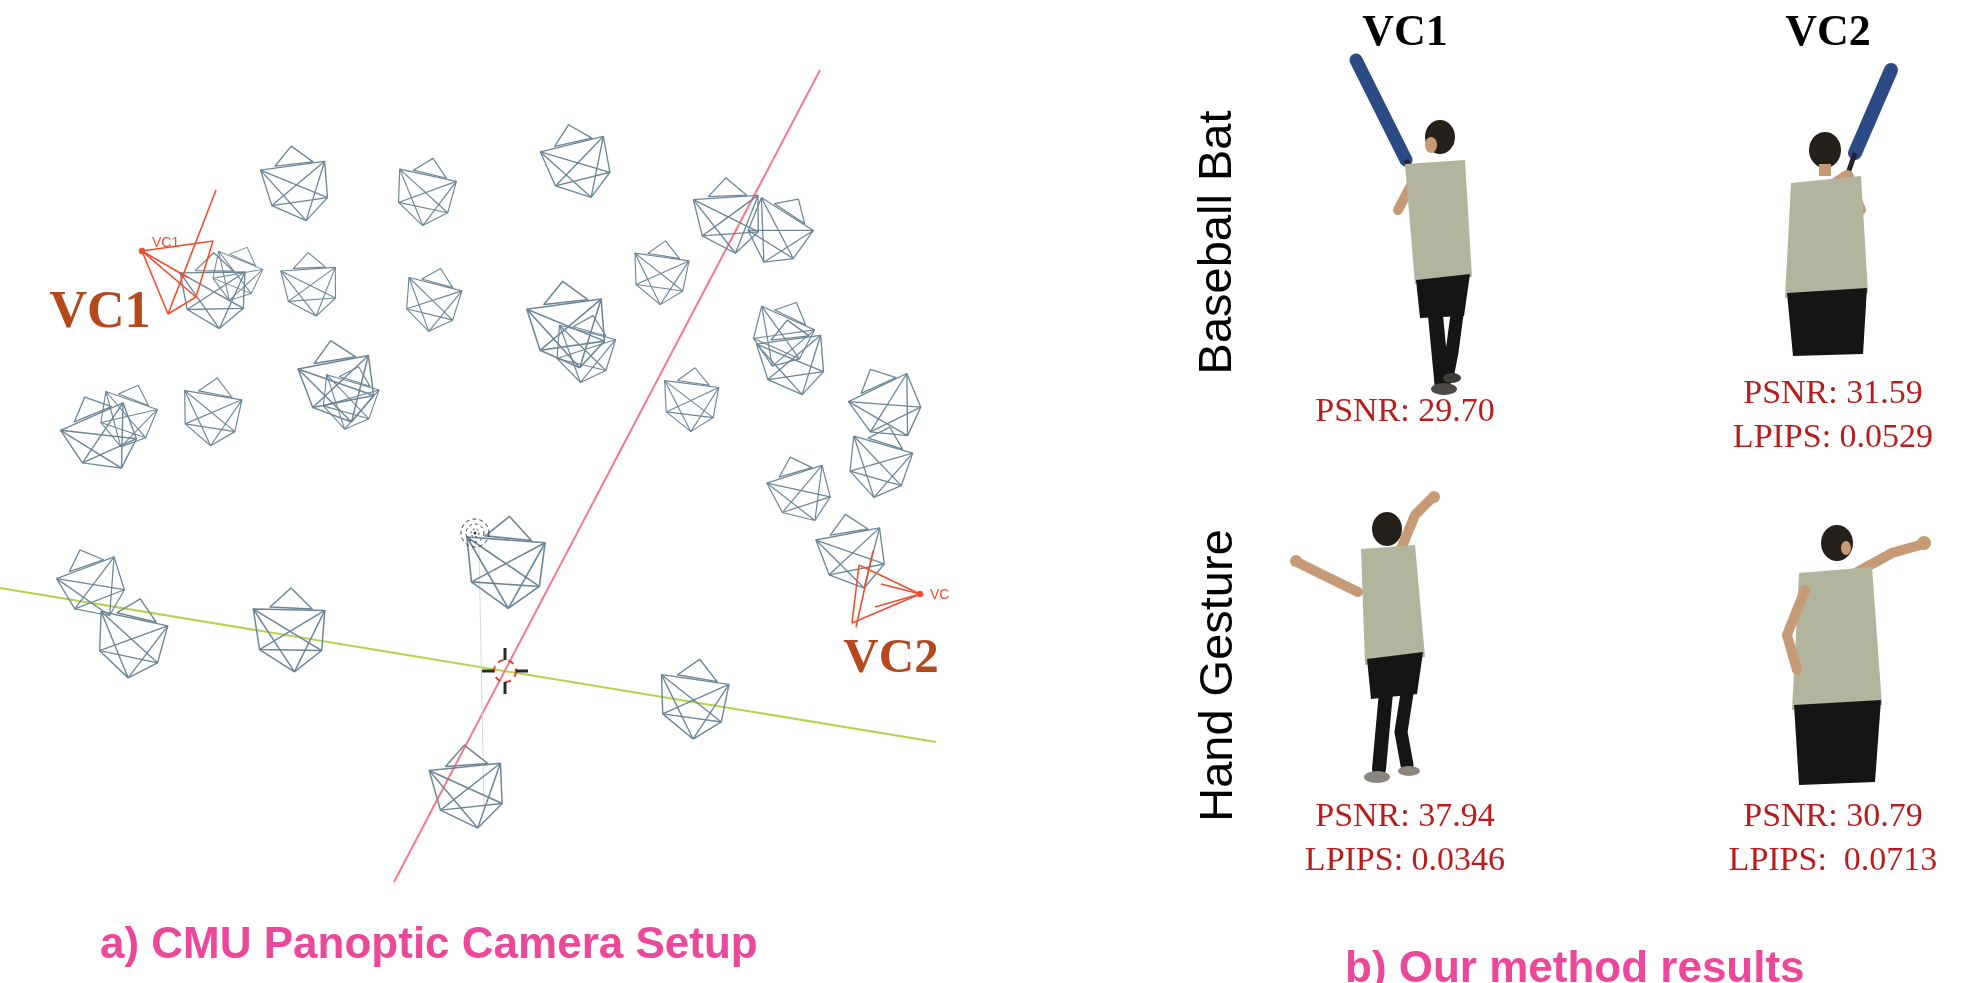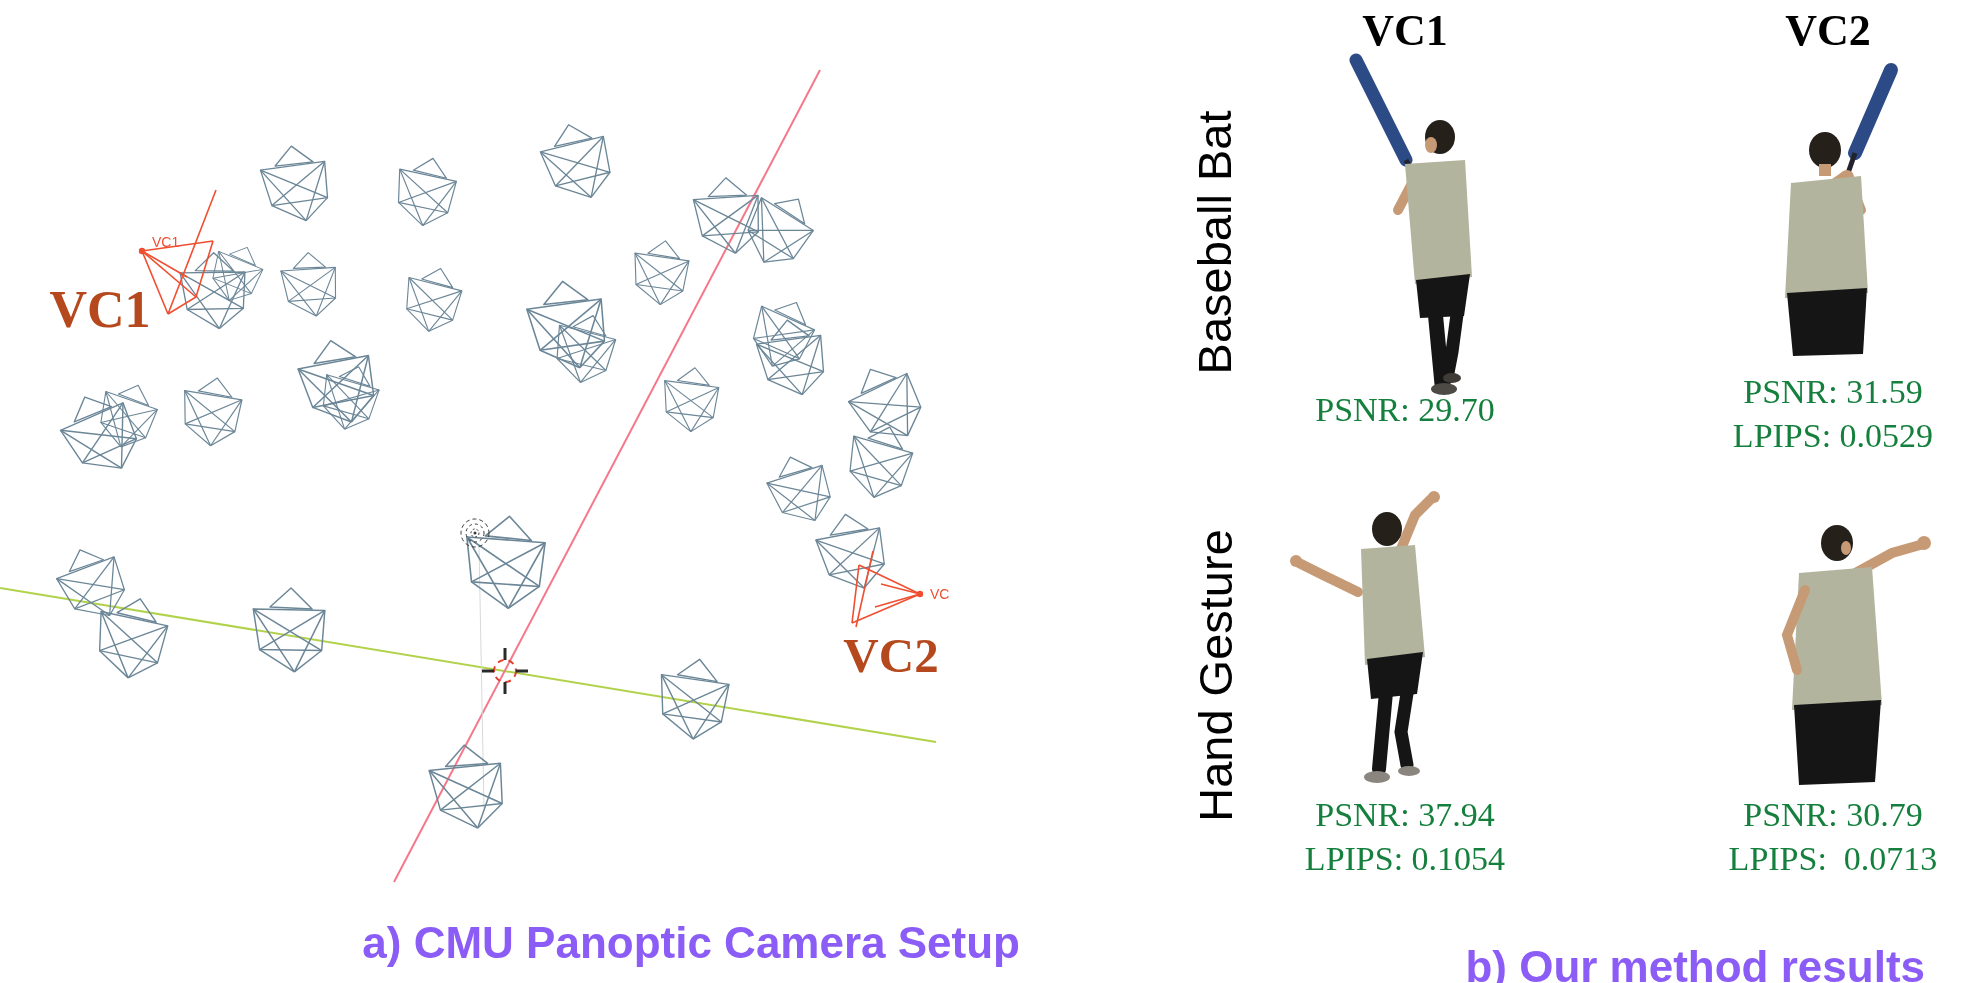--- a/index.html
+++ b/index.html
@@ -11,39 +11,39 @@
     font-family:"Liberation Serif", serif;
   }
   .abs{position:absolute;}
   
   .col-header{
     font-family:"Liberation Serif", serif;
     font-weight:bold;font-size:44px;color:#000;
     text-align:center;width:150px;
   }
   .metric-block{
-    width:320px;text-align:center;color:#15803d;
+    width:320px;text-align:center;color:#b91c1c;
     font-family:"Liberation Serif", serif;
     font-size:34px;line-height:44px;
   }
   .metric{white-space:pre;}
   .row-label-wrap{
     width:54px;height:320px;
     display:flex;align-items:center;justify-content:center;
   }
   .row-label{
     transform:rotate(-90deg);
     white-space:nowrap;
     font-family:"Liberation Sans", sans-serif;
     font-size:47px;color:#000;
   }
   .caption{
     font-family:"Liberation Sans", sans-serif;
-    font-weight:bold;font-size:44px;color:#8b5cf6;
-    text-align:right;
+    font-weight:bold;font-size:44px;color:#ec4899;
+    text-align:left;
   }
   
   svg text.big-vc{
     font-family:"Liberation Serif", serif;
     font-weight:bold;
   }
   svg text.small-vc{
     font-family:"Liberation Sans", sans-serif;
     font-size:14px;
   }
@@ -212,21 +212,21 @@
     <circle cx="167" cy="48" r="7" fill="#c79a76"></circle>
     <ellipse cx="80" cy="48" rx="16" ry="18" fill="#26201b"></ellipse>
     <ellipse cx="89" cy="53" rx="5" ry="7" fill="#c79a76"></ellipse>
     <polygon points="42,78 115,72 125,210 35,215" fill="#b3b49e"></polygon>
     <polyline points="48,95 30,140 40,175" stroke="#c79a76" stroke-width="10" fill="none" stroke-linecap="round"></polyline>
     <polygon points="37,210 124,205 118,287 42,290" fill="#151515"></polygon>
   </svg>
 
   <div class="abs metric-block" style="left:1245px;top:793px;">
     <div class="metric">PSNR: 37.94</div>
-    <div class="metric">LPIPS: 0.1054</div>
+    <div class="metric">LPIPS: 0.0346</div>
   </div>
   <div class="abs metric-block" style="left:1673px;top:793px;">
     <div class="metric">PSNR: 30.79</div>
     <div class="metric">LPIPS:  0.0713</div>
   </div>
 
   <div class="abs caption" style="left:1345px;top:918px;width:580px;margin-top:24px;">b) Our method results</div>
 
 </div>
 

